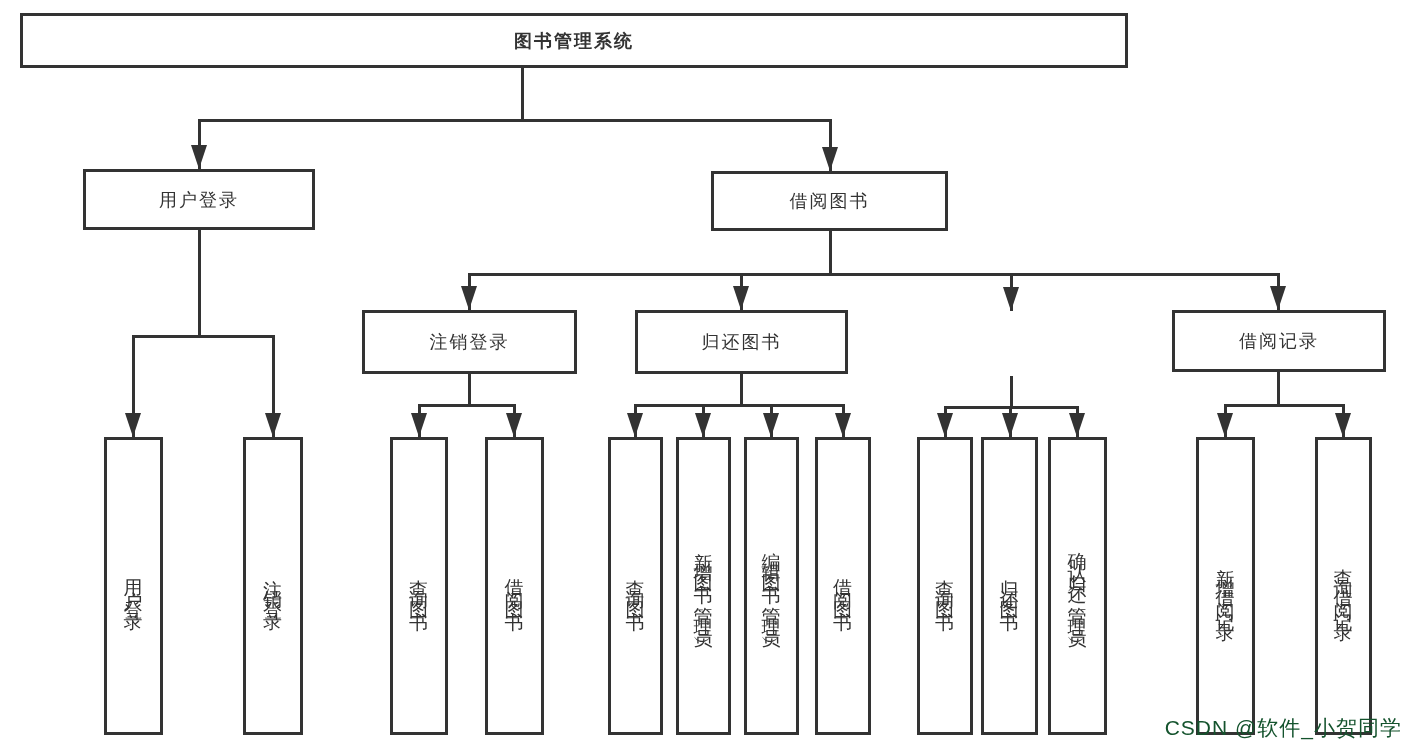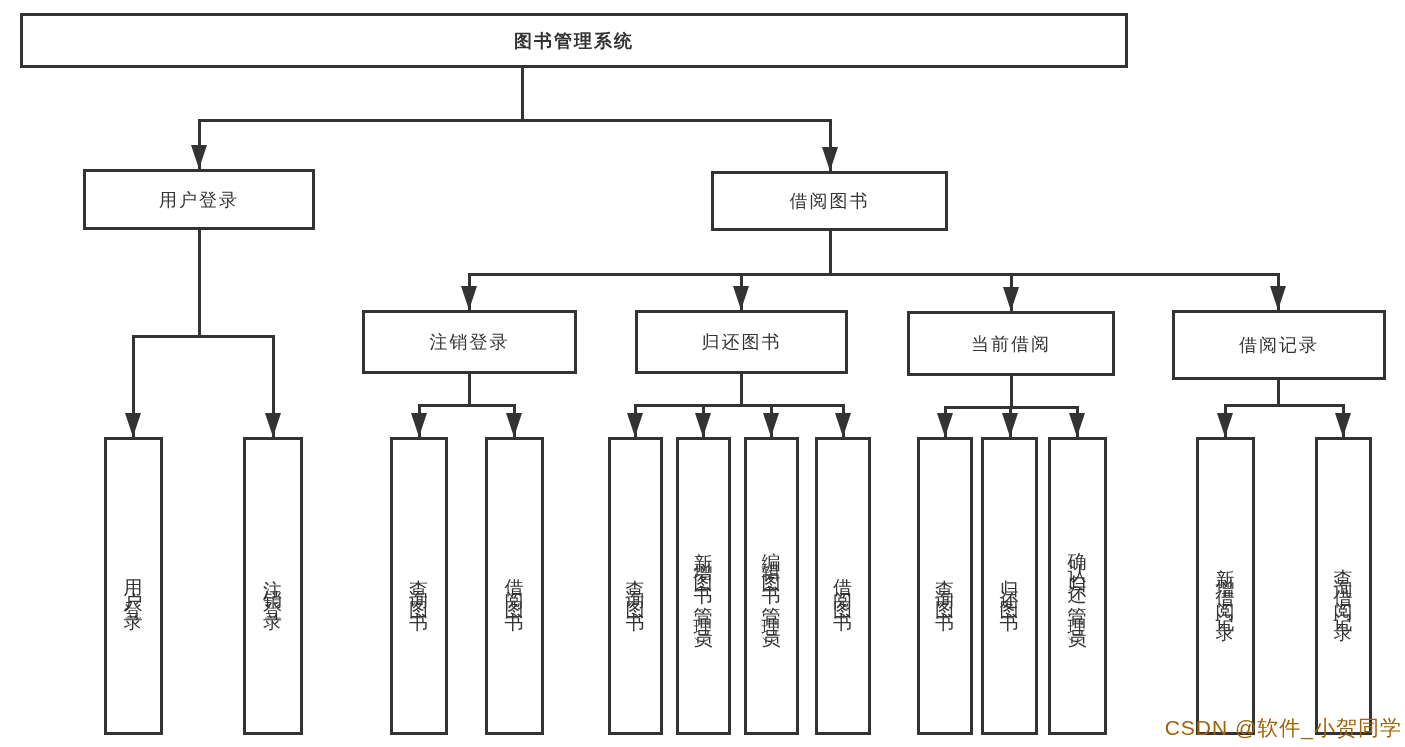--- a/index.html
+++ b/index.html
@@ -25,21 +25,21 @@
   }
   .watermark{
     position:absolute;right:3px;bottom:5px;font-size:21px;
     color:#9d9d9d;letter-spacing:1px;z-index:10;
   }
 </style>
 </head>
 <body>
 
 <div id="stage">
-  <span class="watermark" style="color: #a16207;">CSDN @软件_小贺同学</span>
+  <span class="watermark" style="color: #14532d;">CSDN @软件_小贺同学</span>
 <div class="line" style="background: rgb(51, 51, 51); left: 521px; top: 68px; width: 3px; height: 54px;"></div>
     <div class="line" style="background: rgb(51, 51, 51); left: 198px; top: 119px; width: 634px; height: 3px;"></div>
     <div class="line" style="background: rgb(51, 51, 51); left: 198px; top: 120px; width: 3px; height: 49px;"></div>
     <div class="line" style="background: rgb(51, 51, 51); left: 829px; top: 120px; width: 3px; height: 51px;"></div>
     <div class="line" style="background: rgb(51, 51, 51); left: 829px; top: 231px; width: 3px; height: 45px;"></div>
     <div class="line" style="background: rgb(51, 51, 51); left: 468px; top: 273px; width: 812px; height: 3px;"></div>
     <div class="line" style="background: rgb(51, 51, 51); left: 468px; top: 274px; width: 3px; height: 36px;"></div>
     <div class="line" style="background: rgb(51, 51, 51); left: 740px; top: 274px; width: 3px; height: 36px;"></div>
     <div class="line" style="background: rgb(51, 51, 51); left: 1010px; top: 274px; width: 3px; height: 37px;"></div>
     <div class="line" style="background: rgb(51, 51, 51); left: 1277px; top: 274px; width: 3px; height: 36px;"></div>
@@ -83,22 +83,21 @@
     <div class="arrow" style="left: 937px; top: 413px;"></div>
     <div class="arrow" style="left: 1002px; top: 413px;"></div>
     <div class="arrow" style="left: 1069px; top: 413px;"></div>
     <div class="arrow" style="left: 1217px; top: 413px;"></div>
     <div class="arrow" style="left: 1335px; top: 413px;"></div>
     <div class="node h" style="left: 20px; top: 13px; width: 1108px; height: 55px; font-weight: bold;">图书管理系统</div>
     <div class="node h" style="left: 83px; top: 169px; width: 232px; height: 61px;">用户登录</div>
     <div class="node h" style="left: 711px; top: 171px; width: 237px; height: 60px;">借阅图书</div>
     <div class="node h" style="left: 362px; top: 310px; width: 215px; height: 64px;">注销登录</div>
     <div class="node h" style="left: 635px; top: 310px; width: 213px; height: 64px;">归还图书</div>
-    <div class="node h" style="left: 907px; top: 311px; width: 208px; height: 65px;">当前借阅</div>
-    <div class="node h" style="left: 1172px; top: 310px; width: 214px; height: 70px;">借阅记录</div>
+    <div class="node h" style="left: 1172px; top: 310px; width: 214px; height: 62px;">借阅记录</div>
     <div class="node v" style="left: 104px; top: 437px; width: 59px; height: 298px;">用户登录</div>
     <div class="node v" style="left: 243px; top: 437px; width: 60px; height: 298px;">注销登录</div>
     <div class="node v" style="left: 390px; top: 437px; width: 58px; height: 298px;">查询图书</div>
     <div class="node v" style="left: 485px; top: 437px; width: 59px; height: 298px;">借阅图书</div>
     <div class="node v" style="left: 608px; top: 437px; width: 55px; height: 298px;">查询图书</div>
     <div class="node v" style="left: 676px; top: 437px; width: 55px; height: 298px;">新增图书（管理员）</div>
     <div class="node v" style="left: 744px; top: 437px; width: 55px; height: 298px;">编辑图书（管理员）</div>
     <div class="node v" style="left: 815px; top: 437px; width: 56px; height: 298px;">借阅图书</div>
     <div class="node v" style="left: 917px; top: 437px; width: 56px; height: 298px;">查询图书</div>
     <div class="node v" style="left: 981px; top: 437px; width: 57px; height: 298px;">归还图书</div>

